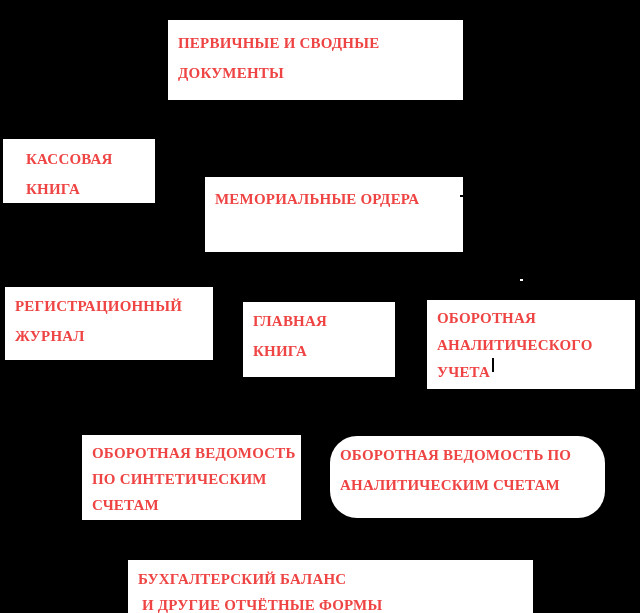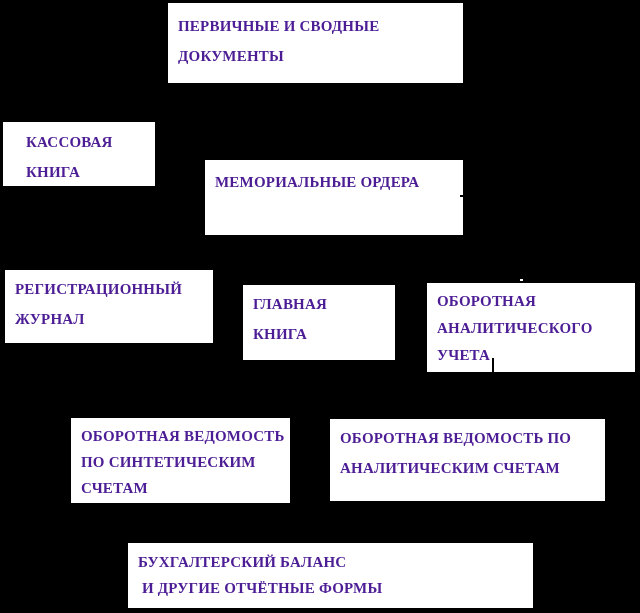--- a/index.html
+++ b/index.html
@@ -11,25 +11,26 @@
     position: relative;
     width: 640px;
     height: 613px;
     background: #000000;
     overflow: hidden;
     font-family: "Liberation Serif", "DejaVu Serif", serif;
   }
   .node {
     position: absolute;
     background: #ffffff;
-    color: #4c1d95;
+    color: #ef4444;
     font-weight: bold;
     font-size: 15px;
     box-sizing: border-box;
     padding: 6px 6px 0 10px;
+    margin-top: 17px;
   }
   .node .line {
     white-space: pre;
     line-height: 30px;
     letter-spacing: 0.2px;
   }
   .lh27 .line { line-height: 27px; }
   .lh26 .line { line-height: 26px; }
   .artifact {
     position: absolute;
@@ -63,27 +64,27 @@
     <div class="line">ГЛАВНАЯ</div>
     <div class="line">КНИГА</div>
   </div>
 
   <div class="node lh27" style="left:427px; top:283px; width:208px; height:89px; padding-top:5px;">
     <div class="line">ОБОРОТНАЯ</div>
     <div class="line">АНАЛИТИЧЕСКОГО</div>
     <div class="line">УЧЕТА</div>
   </div>
 
-  <div class="node lh26" style="left:71px; top:418px; width:219px; height:85px; padding-top:5px;">
+  <div class="node lh26" style="left:82px; top:418px; width:219px; height:85px; padding-top:5px;">
     <div class="line">ОБОРОТНАЯ ВЕДОМОСТЬ</div>
     <div class="line">ПО СИНТЕТИЧЕСКИМ</div>
     <div class="line">СЧЕТАМ</div>
   </div>
 
-  <div class="node" style="left:330px; top:419px; width:275px; height:82px; padding-top:4px;">
+  <div class="node" style="left:330px; top:419px; width:275px; height:82px; padding-top:4px;border-radius:27px;">
     <div class="line">ОБОРОТНАЯ ВЕДОМОСТЬ ПО</div>
     <div class="line">АНАЛИТИЧЕСКИМ СЧЕТАМ</div>
   </div>
 
   <div class="node lh26" style="left:128px; top:543px; width:405px; height:65px; ">
     <div class="line">БУХГАЛТЕРСКИЙ БАЛАНС</div>
     <div class="line"> И ДРУГИЕ ОТЧЁТНЫЕ ФОРМЫ</div>
   </div>
 
   <div class="artifact" style="left:460px; top:195px; width:8px; height:2px; background:#000000;"></div>

